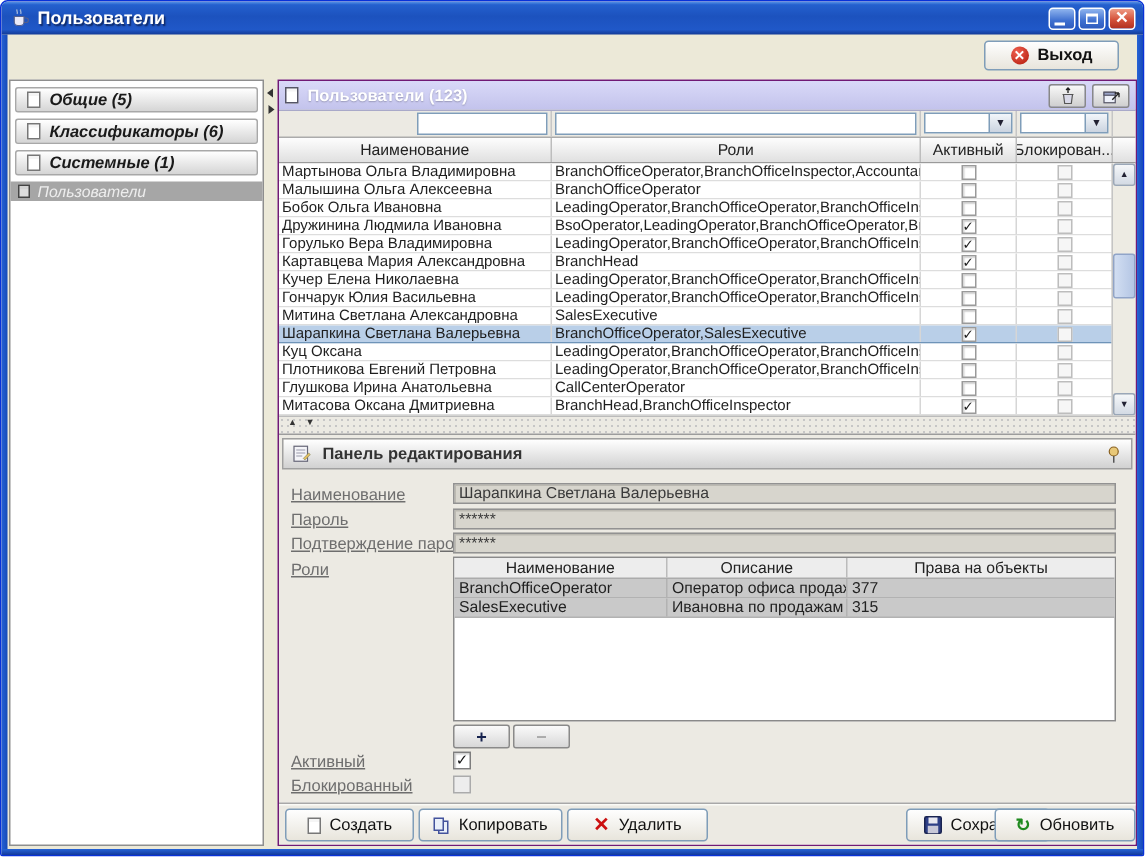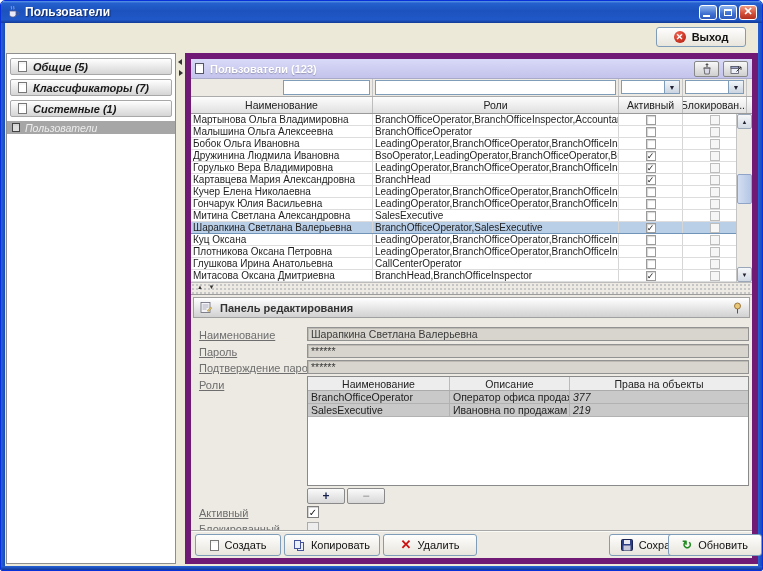--- a/index.html
+++ b/index.html
@@ -47,21 +47,21 @@
 
   
   .vsplit { position:absolute; left:176px; top:52px; width:7px; height:511px; z-index:2; }
   .tri-l { position:absolute; top:6px; left:1px; width:0; height:0;
     border-right:4px solid #333; border-top:3px solid transparent; border-bottom:3px solid transparent; }
   .tri-r { position:absolute; top:17px; left:2px; width:0; height:0;
     border-left:4px solid #333; border-top:3px solid transparent; border-bottom:3px solid transparent; }
 
   
   .main { position:absolute; left:184px; top:52px; width:573px; height:511px; z-index:3;
-    background:#fff; border:6px solid #701a75; }
+    background:#fff; border:1px solid #701a75; }
 
   .purple-header { position:absolute; top:0; left:0; right:0; height:20px;
     background:linear-gradient(180deg,#D9D9F8,#C3C3EC); border-bottom:1px solid #A9A9C9;
     display:flex; align-items:center; gap:6px; padding:0 4px; }
   .purple-header .doc-ico { border-color:#556; }
   .ph-title { color:#fff; font-size:11px; font-weight:bold; text-shadow:0 1px 1px #9898B8; }
   .ph-btns { margin-left:auto; display:flex; gap:4px; }
   .hbtn { width:25px; height:16px; border:1px solid #888; border-radius:2px;
     background:linear-gradient(180deg,#F8F8F8,#CFCFCF); display:flex; align-items:center; justify-content:center; }
 
@@ -124,21 +124,21 @@
   .fld { position:absolute; left:116px; width:442px; height:14px; background:#D7D5CD; border:1px solid #929292;
     box-shadow:inset 1px 1px 0 #BCBAB2; font-size:10.5px; color:#3A3A3A; padding:0 3px; line-height:12px;
     white-space:nowrap; overflow:hidden; }
 
   .roles-table { position:absolute; left:116px; top:81px; width:442px; height:110px; background:#fff; border:1px solid #8A8A8A; }
   .rhead { display:flex; height:14px; background:#EDEDED; border-bottom:1px solid #ABABAB; font-size:10.5px; color:#222; }
   .rh { display:flex; align-items:center; justify-content:center; border-right:1px solid #BBB; overflow:hidden; }
   .rh.r1{width:142px;} .rh.r2{width:120px;} .rh.r3{flex:1; border-right:none;}
   .rrow { display:flex; height:13px; background:#C9C9C9; border-bottom:1px solid #B2B2B2; font-size:10.5px; color:#222; }
   .rc { padding:0 3px; border-right:1px solid #B2B2B2; white-space:nowrap; overflow:hidden; line-height:12px; }
-  .rc.r1{width:142px;} .rc.r2{width:120px;} .rc.r3{flex:1; border-right:none;font-style:italic;}
+  .rc.r1{width:142px;} .rc.r2{width:120px;} .rc.r3{flex:1; border-right:none;}
 
   .mini-btn { position:absolute; top:193px; width:38px; height:16px; border:1px solid #8A8A8A; border-radius:2px;
     background:linear-gradient(180deg,#FAFAFA,#D8D8D8); font-size:12px; font-weight:bold;
     display:flex; align-items:center; justify-content:center; line-height:10px; }
   .mini-btn.add { left:116px; color:#16224E; }
   .mini-btn.rem { left:156px; color:#ABABAB; }
 
   .ecb { position:absolute; left:116px; width:12px; height:12px; border:1px solid #7E7E7E; background:#fff;
     box-shadow:inset 1px 1px 1px #CFCFCF; font-size:10px; line-height:11px; text-align:center; color:#111; }
   .ecb.off { background:#EDEDED; border-color:#ABABAB; box-shadow:none; }
@@ -190,21 +190,21 @@
     <span>Выход</span>
   </div>
 
   <div class="sidebar">
     <div class="side-sec">
       <span class="doc-ico"></span>
       <span>Общие (5)</span>
     </div>
     <div class="side-sec">
       <span class="doc-ico"></span>
-      <span>Классификаторы (7)</span>
+      <span>Классификаторы (6)</span>
     </div>
     <div class="side-sec">
       <span class="doc-ico"></span>
       <span>Системные (1)</span>
     </div>
     <div class="side-item">
       <span class="doc-ico"></span>
       <span>Пользователи</span>
     </div>
   </div>
@@ -372,21 +372,21 @@
           <div class="tc c-name">Куц Оксана</div>
           <div class="tc c-roles">LeadingOperator,BranchOfficeOperator,BranchOfficeInspe...</div>
           <div class="tc c-active">
             <span class="cbx"></span>
           </div>
           <div class="tc c-blocked">
             <span class="cbx dim"></span>
           </div>
         </div>
         <div class="trow">
-          <div class="tc c-name">Плотникова Оксана Петровна</div>
+          <div class="tc c-name">Плотникова Евгений Петровна</div>
           <div class="tc c-roles">LeadingOperator,BranchOfficeOperator,BranchOfficeInspe...</div>
           <div class="tc c-active">
             <span class="cbx"></span>
           </div>
           <div class="tc c-blocked">
             <span class="cbx dim"></span>
           </div>
         </div>
         <div class="trow">
           <div class="tc c-name">Глушкова Ирина Анатольевна</div>
@@ -452,21 +452,21 @@
         </div>
         <div>
             <div class="rrow">
               <div class="rc r1">BranchOfficeOperator</div>
               <div class="rc r2">Оператор офиса продаж</div>
               <div class="rc r3">377</div>
             </div>
             <div class="rrow">
               <div class="rc r1">SalesExecutive</div>
               <div class="rc r2">Ивановна по продажам</div>
-              <div class="rc r3">219</div>
+              <div class="rc r3">315</div>
             </div>
           </div>
       </div>
 
       <div class="mini-btn add">
           <span>+</span>
         </div>
       <div class="mini-btn rem">
           <span>−</span>
         </div>

